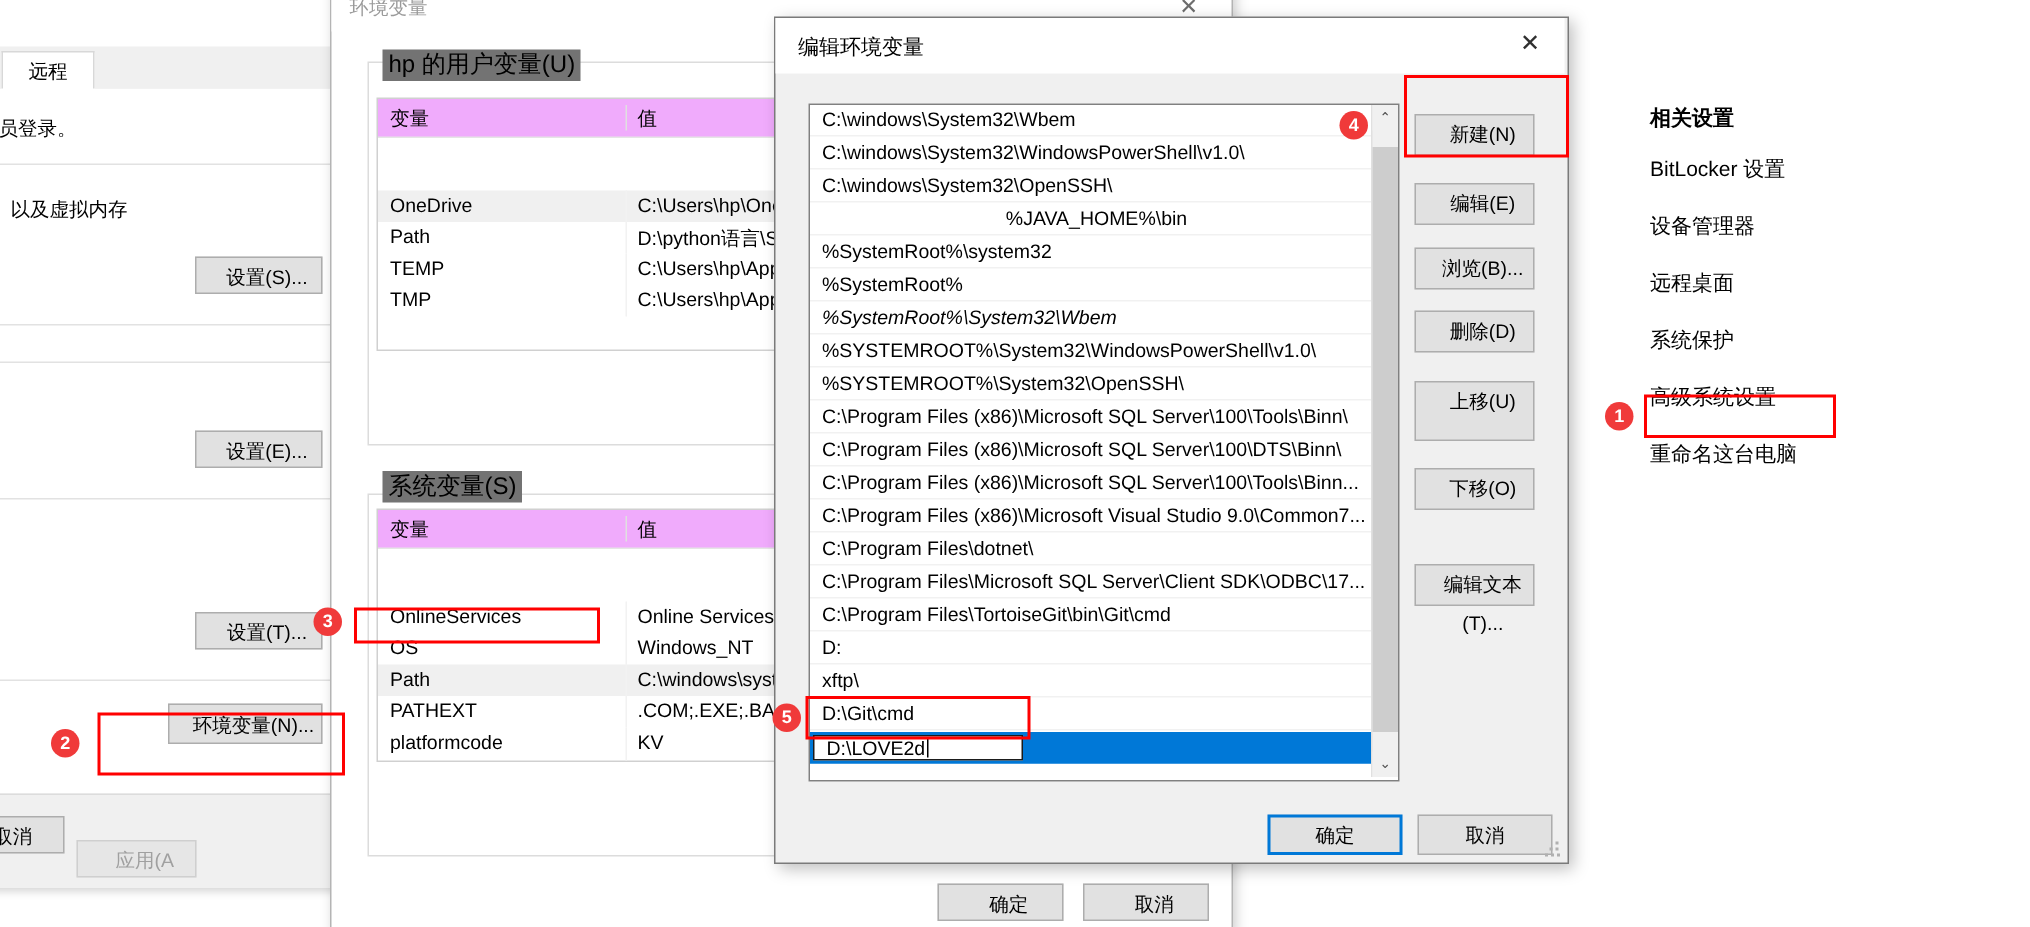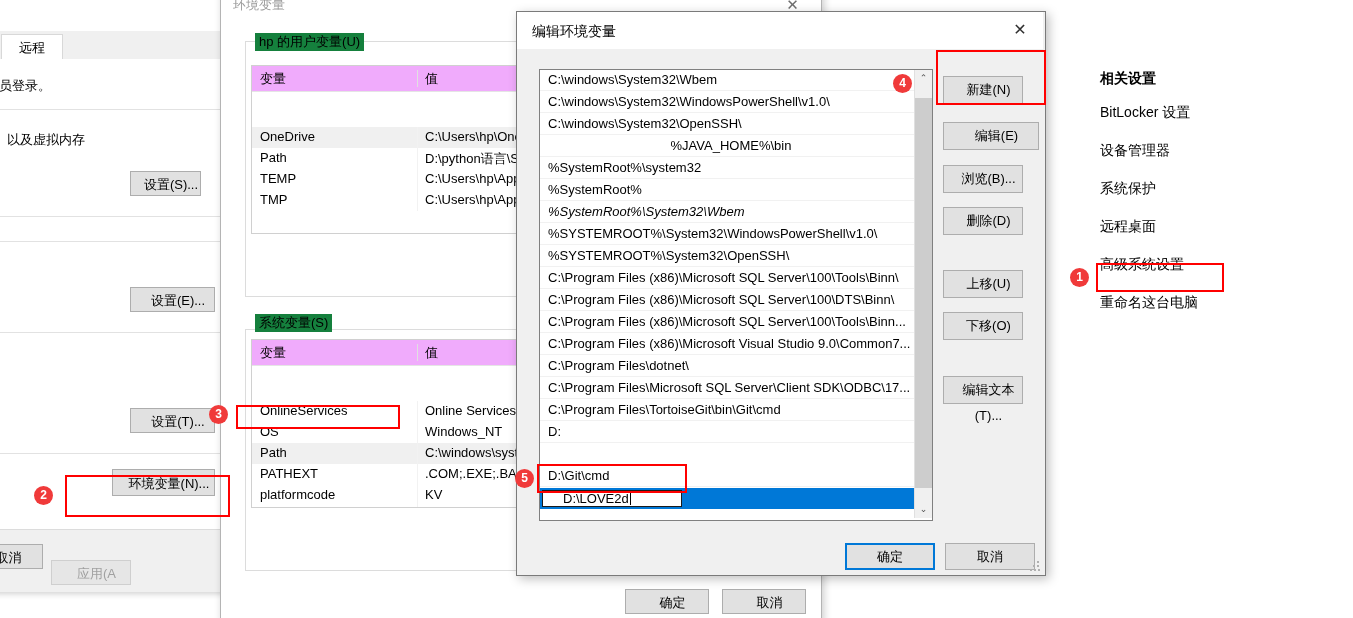--- a/index.html
+++ b/index.html
@@ -62,21 +62,21 @@
     position:absolute;left:12px;top:7px;font-size:13px;color:#9a9a9a;
   }
   #envwin .closeX{
     position:absolute;right:4px;top:2px;width:45px;height:28px;
     text-align:center;line-height:28px;font-size:15px;color:#6d6d6d;
   }
   .groupbox{
     position:absolute;border:1px solid #dcdcdc;
   }
   .grouplabel{
-    position:absolute;background:#15803d;padding:0 4px;font-size:13px;color:#000;
+    position:absolute;background:#737373;padding:0 4px;font-size:16px;color:#000;
   }
   .listgrid{
     position:absolute;background:#fff;border:1px solid #d0d0d0;overflow:hidden;
   }
   .lg-head{
     position:absolute;left:0;top:0;height:25px;width:100%;
     border-bottom:1px solid #e5e5e5;background:#f0abfc;
   }
   .lg-head .c1{position:absolute;left:8px;top:4px;font-size:13px;}
   .lg-head .c2{position:absolute;left:173px;top:4px;font-size:13px;}
@@ -109,21 +109,21 @@
     position:absolute;left:0;width:374px;height:21px;
     border-bottom:1px solid #f1f1f1;
     font-size:13px;color:#000;
     padding-left:8px;box-sizing:border-box;line-height:20px;
     white-space:nowrap;overflow:hidden;
   }
   .pl-row.selected{background:#0078d7;border-bottom:1px solid #0078d7;}
   .pl-edit{
     position:absolute;left:2px;top:2px;width:140px;height:17px;
     background:#fff;border:1px solid #1b1b1b;
-    font-size:13px;line-height:16px;padding-left:20px;box-sizing:border-box;
+    font-size:13px;line-height:16px;padding-left:8px;box-sizing:border-box;
     color:#000;
   }
   .caret{display:inline-block;width:1px;height:13px;background:#000;vertical-align:-2px;margin-left:1px;}
   #plscroll{
     position:absolute;right:0;top:0;width:17px;height:448px;background:#f0f0f0;
     border-left:1px solid #e0e0e0;
   }
   #plscroll .arrow{
     position:absolute;left:0;width:17px;height:17px;text-align:center;
     font-size:9px;line-height:17px;color:#505050;background:#f0f0f0;
@@ -166,21 +166,21 @@
 <body>
 
 <div class="abs" id="sysprops">
   <div class="tabstrip">
     <div class="tab">远程</div>
   </div>
   <div class="body">
     <div class="sp-text" style="left:118px;top:18px;">员登录。</div>
     <div class="sp-rule" style="top:50px;"></div>
     <div class="sp-text" style="left:126px;top:72px;">以及虚拟内存</div>
-    <div class="winbtn" style="left:249px;top:112px;width:71px;">设置(S)...</div>
+    <div class="winbtn" style="left:249px;top:112px;width:85px;">设置(S)...</div>
     <div class="sp-rule" style="top:157px;"></div>
     <div class="sp-rule" style="top:182px;"></div>
     <div class="winbtn" style="left:249px;top:228px;width:85px;">设置(E)...</div>
     <div class="sp-rule" style="top:273px;"></div>
     <div class="winbtn" style="left:249px;top:349px;width:85px;">设置(T)...</div>
     <div class="sp-rule" style="top:394px;"></div>
     <div class="winbtn" style="left:231px;top:410px;width:103px;height:27px;line-height:27px;">环境变量(N)...</div>
   </div>
   <div class="footer">
 
@@ -291,38 +291,39 @@
     <div class="pl-row" style="top:154px;">%SYSTEMROOT%\System32\WindowsPowerShell\v1.0\</div>
     <div class="pl-row" style="top:176px;">%SYSTEMROOT%\System32\OpenSSH\</div>
     <div class="pl-row" style="top:198px;">C:\Program Files (x86)\Microsoft SQL Server\100\Tools\Binn\</div>
     <div class="pl-row" style="top:220px;">C:\Program Files (x86)\Microsoft SQL Server\100\DTS\Binn\</div>
     <div class="pl-row" style="top:242px;">C:\Program Files (x86)\Microsoft SQL Server\100\Tools\Binn...</div>
     <div class="pl-row" style="top:264px;">C:\Program Files (x86)\Microsoft Visual Studio 9.0\Common7...</div>
     <div class="pl-row" style="top:286px;">C:\Program Files\dotnet\</div>
     <div class="pl-row" style="top:308px;">C:\Program Files\Microsoft SQL Server\Client SDK\ODBC\17...</div>
     <div class="pl-row" style="top:330px;">C:\Program Files\TortoiseGit\bin\Git\cmd</div>
     <div class="pl-row" style="top:352px;">D:</div>
+    <div class="pl-row" style="top:374px;">xftp\</div>
     <div class="pl-row" style="top:396px;">D:\Git\cmd</div>
 
     <div class="pl-row selected" style="top:418px;">
       <div class="pl-edit"><span>D:\LOVE2d</span><span class="caret"></span></div>
     </div>
 
     <div id="plscroll">
       <div class="arrow up">⌃</div>
       <div class="thumb"></div>
       <div class="arrow down">⌄</div>
     </div>
   </div>
 
   <div class="winbtn" style="left:426px;top:64px;width:80px;height:28px;line-height:26px;">新建(N)</div>
-  <div class="winbtn" style="left:426px;top:110px;width:96px;height:28px;line-height:26px;text-align:center;">编辑(E)</div>
+  <div class="winbtn" style="left:426px;top:110px;width:80px;height:28px;line-height:26px;text-align:center;">编辑(E)</div>
   <div class="winbtn" style="left:426px;top:153px;width:80px;height:28px;line-height:26px;">浏览(B)...</div>
   <div class="winbtn" style="left:426px;top:195px;width:80px;height:28px;line-height:26px;">删除(D)</div>
-  <div class="winbtn" style="left:426px;top:258px;width:80px;height:28px;line-height:26px;">上移(U)</div>
+  <div class="winbtn" style="left:426px;top:242px;width:80px;height:40px;line-height:26px;">上移(U)</div>
   <div class="winbtn" style="left:426px;top:300px;width:80px;height:28px;line-height:26px;">下移(O)</div>
   <div class="winbtn" style="left:426px;top:364px;width:80px;height:28px;line-height:26px;">编辑文本(T)...</div>
 
 
   <div class="okbtn">确定</div>
   <div class="cancelbtn">取消</div>
 
   <div class="grip">
     <i style="left:7px;top:0;"></i>
       <i style="left:3px;top:4px;"></i>
@@ -330,22 +331,22 @@
     <i style="left:0px;top:8px;"></i>
       <i style="left:4px;top:8px;"></i>
       <i style="left:8px;top:8px;"></i>
   </div>
 </div>
 
 <div id="related">
   <div class="hd">相关设置</div>
   <a href="#">BitLocker 设置</a>
   <a href="#">设备管理器</a>
+  <a href="#">远程桌面</a>
   <a href="#">系统保护</a>
-  <a href="#">远程桌面</a>
   <a href="#">高级系统设置</a>
   <a href="#">重命名这台电脑</a>
 </div>
 
 <div class="redbox" style="left:1096px;top:263px;width:128px;height:29px;"></div>
 <div class="circ" style="left:1070px;top:268px;">1</div>
 
 <div class="redbox" style="left:65px;top:475px;width:165px;height:42px;"></div>
 <div class="circ" style="left:34px;top:486px;">2</div>
 

